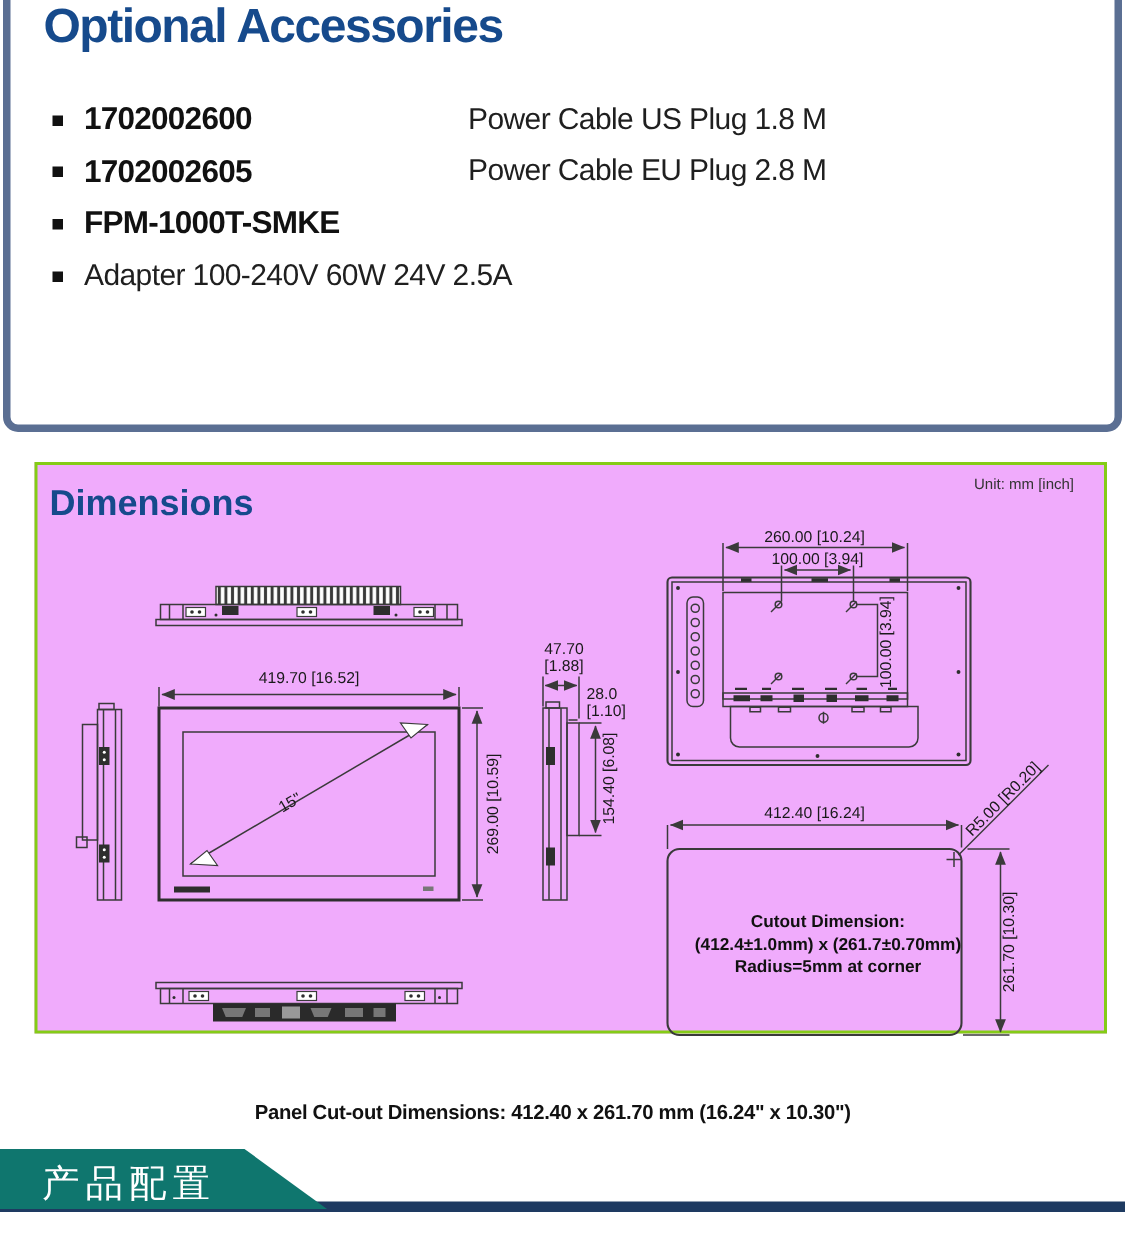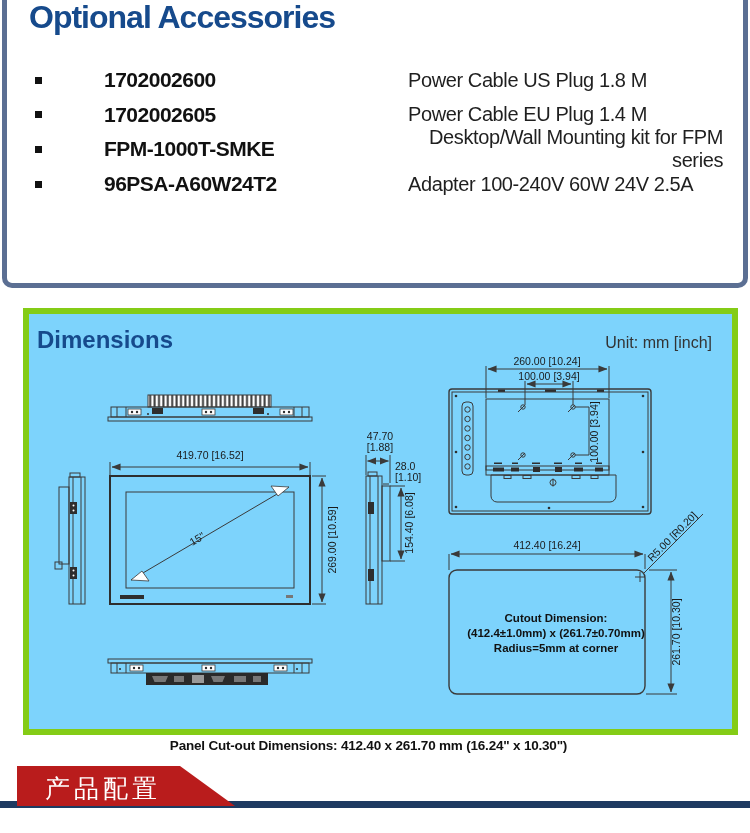--- a/index.html
+++ b/index.html
@@ -10,52 +10,52 @@
   
   .acc-box{
     position:absolute;left:2px;top:-14px;width:746px;height:302px;
     border:5px solid #5b6f93;border-radius:10px;box-sizing:border-box;background:#fff;
   }
   .acc-title{
     position:absolute;left:22px;top:8px;margin:0;
     font-size:32px;font-weight:bold;letter-spacing:-1px;color:#164a8c;
   }
   .acc-list{position:absolute;left:28px;top:72px;right:20px;list-style:none;margin:0;padding:0;}
-  .acc-list li{height:34.6px;display:flex;align-items:center;gap:48px;}
+  .acc-list li{height:34.6px;display:flex;align-items:center;}
   .bullet{width:7px;height:7px;background:#111;margin-right:14px;flex:0 0 auto;}
   .part{width:256px;font-size:21px;font-weight:bold;color:#111;letter-spacing:-0.5px;flex:0 0 auto;}
   .desc{font-size:20px;color:#1f1f1f;letter-spacing:-0.4px;text-align:right;}
   
   .dim-box{
-    position:absolute;left:23px;top:308px;width:715px;height:427px;
-    border:6px solid #84cc16;box-sizing:border-box;background:#7dd3fc;
+    position:absolute;left:23px;top:308px;width:715px;height:381px;
+    border:2px solid #84cc16;box-sizing:border-box;background:#f0abfc;
   }
   .dim-title{
     position:absolute;left:8px;top:12px;margin:0;
     font-size:24px;font-weight:bold;color:#164a8c;
   }
-  .unit-label{position:absolute;right:20px;top:20px;font-size:16px;color:#333;padding-left:17px;}
+  .unit-label{position:absolute;right:20px;top:8px;font-size:10px;color:#333;padding-left:17px;}
   .dim-svg{position:absolute;left:0;top:0;}
   .dim-footer{
     position:absolute;left:0;right:24px;top:424px;text-align:center;
     font-size:13.5px;font-weight:bold;color:#111;letter-spacing:-0.2px;
   }
   
   .ln{stroke:#3a3a3a;fill:none;stroke-width:1;}
   .thk{stroke:#2e2e2e;fill:none;stroke-width:2;}
   .med{stroke:#3a3a3a;fill:none;stroke-width:1.4;}
   .fil{fill:#2e2e2e;stroke:none;}
   .gfil{fill:#777;stroke:none;}
   .wfil{fill:#fff;stroke:#3a3a3a;stroke-width:0.8;}
   .dimt{font-size:10.5px;fill:#1a1a1a;}
   .notet{font-size:11.5px;font-weight:bold;fill:#111;}
   
   .footer-line{position:absolute;left:0;top:801px;width:750px;height:7px;background:#1e3a61;}
   .footer-tab{
-    position:absolute;left:17px;top:766px;width:218px;height:40px;background:#b91c1c;
+    position:absolute;left:0;top:766px;width:218px;height:40px;background:#0f766e;
     clip-path:polygon(0 0,163px 0,218px 100%,0 100%);
     text-align:center;
   }
   .footer-tab span{
     position:absolute;left:28px;top:6px;color:#fff;font-size:25px;letter-spacing:4px;
     font-family:"DejaVu Sans","Liberation Sans",sans-serif;
   }
 </style>
 </head>
 <body>
@@ -64,30 +64,28 @@
   <h1 class="acc-title">Optional Accessories</h1>
   <ul class="acc-list">
     <li>
       <span class="bullet"></span>
       <span class="part">1702002600</span>
       <span class="desc">Power Cable US Plug 1.8 M</span>
     </li>
     <li>
       <span class="bullet"></span>
       <span class="part">1702002605</span>
-      <span class="desc">Power Cable EU Plug 1.4 M</span>
+      <span class="desc">Power Cable EU Plug 2.8 M</span>
     </li>
     <li>
       <span class="bullet"></span>
       <span class="part">FPM-1000T-SMKE</span>
-      <span class="desc">Desktop/Wall Mounting kit for FPM series</span>
     </li>
     <li>
       <span class="bullet"></span>
-      <span class="part">96PSA-A60W24T2</span>
       <span class="desc">Adapter 100-240V 60W 24V 2.5A</span>
     </li>
   </ul>
 </div>
 
 <div class="dim-box">
   <h2 class="dim-title">Dimensions</h2>
   <div class="unit-label">Unit: mm [inch]</div>
 
   <svg class="dim-svg" width="711" height="423" viewBox="23 308 711 423">

